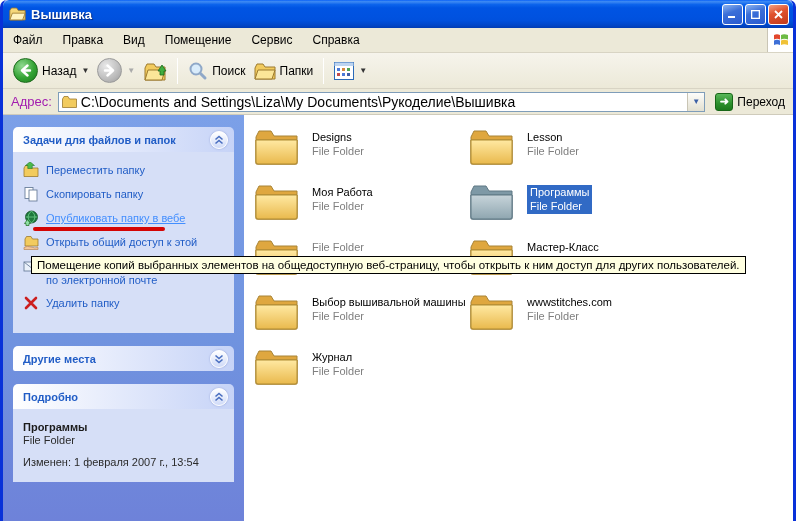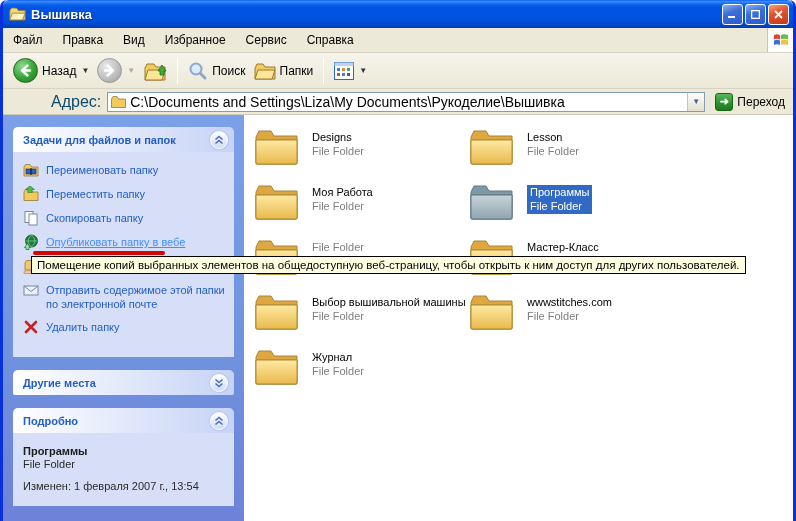--- a/index.html
+++ b/index.html
@@ -34,21 +34,21 @@
   .tb-label { font-size:12px; color:#000; }
   .caret { font-size:8px; color:#333; margin-left:1px; }
   .caret.dis { color:#aaa; }
   .circle-btn { width:25px; height:25px; border-radius:50%; display:flex; align-items:center; justify-content:center;
     background:radial-gradient(circle at 35% 30%,#8fd98f 0%,#34a334 55%,#1d7a1d 100%); border:1px solid #1d6b1d; }
   .circle-btn.disabled { background:radial-gradient(circle at 35% 30%,#e9e9e9 0%,#bdbdbd 60%,#9b9b9b 100%); border-color:#9a9a9a; }
   .circle-btn svg { display:block; }
 
   
   .addressbar { height:26px; flex:0 0 26px; background:#ECE9D8; display:flex; align-items:center; padding:0 4px 0 8px; gap:6px; border-bottom:1px solid #cfcbbb; }
-  .addr-label { color:#0c4a6e; font-size:16px;margin-left:40px; }
+  .addr-label { color:#a21caf; font-size:13px; }
   .addr-input { flex:1; height:20px; background:#fff; border:1px solid #7F9DB9; display:flex; align-items:center; padding-left:3px; }
   .addr-input .ficon { width:15px; height:12px; margin-right:4px; }
   .addr-path { flex:1; font-size:14px; color:#000; white-space:nowrap; overflow:hidden; }
   .addr-drop { width:17px; height:18px; background:linear-gradient(180deg,#fdfdfb,#e3e0d0); border-left:1px solid #c9c5b5;
     display:flex; align-items:center; justify-content:center; font-size:8px; color:#3a5fa5; }
   .go-btn { display:flex; align-items:center; gap:4px; padding:1px 4px; }
   .go-icon { width:18px; height:18px; border-radius:3px; background:linear-gradient(180deg,#59b759 0%,#2c8f2c 60%,#1d7a1d 100%);
     border:1px solid #176617; color:#fff; display:flex; align-items:center; justify-content:center; font-weight:bold; font-size:11px; }
   .go-label { font-size:12px; color:#000; }
 
@@ -132,21 +132,21 @@
         <svg width="9" height="9" viewBox="0 0 9 9">
           <path d="M1 1 L8 8 M8 1 L1 8" stroke="#fff" stroke-width="1.8"></path>
         </svg>
       </div>
   </div>
 
   <div class="menubar">
     <span class="menu-item">Файл</span>
     <span class="menu-item">Правка</span>
     <span class="menu-item">Вид</span>
-    <span class="menu-item">Избранное</span>
+    <span class="menu-item">Помещение</span>
     <span class="menu-item">Сервис</span>
     <span class="menu-item">Справка</span>
     <span class="menu-spacer"></span>
     <div class="logo-box">
       <svg width="16" height="16" viewBox="0 0 16 16">
         <path d="M1 3 Q4 1.5 7 3 L7 7.5 Q4 6 1 7.5 Z" fill="#E2472C"></path>
         <path d="M8 3 Q11 1.5 15 3 L15 7.5 Q11 6 8 7.5 Z" fill="#6DBB45"></path>
         <path d="M1 8.5 Q4 7 7 8.5 L7 13 Q4 11.5 1 13 Z" fill="#3D6FD6"></path>
         <path d="M8 8.5 Q11 7 15 8.5 L15 13 Q11 11.5 8 13 Z" fill="#F0C237"></path>
       </svg>
@@ -232,28 +232,20 @@
           <span class="panel-title">Задачи для файлов и папок</span>
           <div class="chev-btn">
             <svg width="10" height="10" viewBox="0 0 10 10">
                 <path d="M1.5 4.5 L5 1.5 L8.5 4.5 M1.5 8.5 L5 5.5 L8.5 8.5" stroke="#4A6FC0" stroke-width="1.6" fill="none"></path>
               </svg>
           </div>
         </div>
         <div class="panel-body">
           <div class="task-item">
             <svg class="ticon16" viewBox="0 0 16 16">
-              <path d="M1 5 L2.5 2.5 H7 L8.5 5 H15 V14 H1 Z" fill="#F2CB5E" stroke="#9C7A2E" stroke-width="0.8"></path>
-              <rect x="3" y="7" width="10" height="5" fill="#2F5FC4" stroke="#1a3a80" stroke-width="0.7"></rect>
-              <path d="M8 6 V13" stroke="#111" stroke-width="1"></path>
-            </svg>
-            <span class="task-label">Переименовать папку</span>
-          </div>
-          <div class="task-item">
-            <svg class="ticon16" viewBox="0 0 16 16">
               <path d="M1 6 L2.5 3.5 H7 L8.5 6 H15 V14.5 H1 Z" fill="#F2CB5E" stroke="#9C7A2E" stroke-width="0.8"></path>
               <path d="M2 6 L8 1 L14 6 H11 V10 H5 V6 Z" fill="#4CBB4C" stroke="#1d6b1d" stroke-width="0.7" transform="translate(1,-1) scale(0.75)"></path>
             </svg>
             <span class="task-label">Переместить папку</span>
           </div>
           <div class="task-item">
             <svg class="ticon16" viewBox="0 0 16 16">
               <rect x="2" y="1.5" width="8" height="11" fill="#fff" stroke="#6b7f9b" stroke-width="0.9"></rect>
               <rect x="6" y="4" width="8" height="11" fill="#fff" stroke="#6b7f9b" stroke-width="0.9"></rect>
             </svg>

